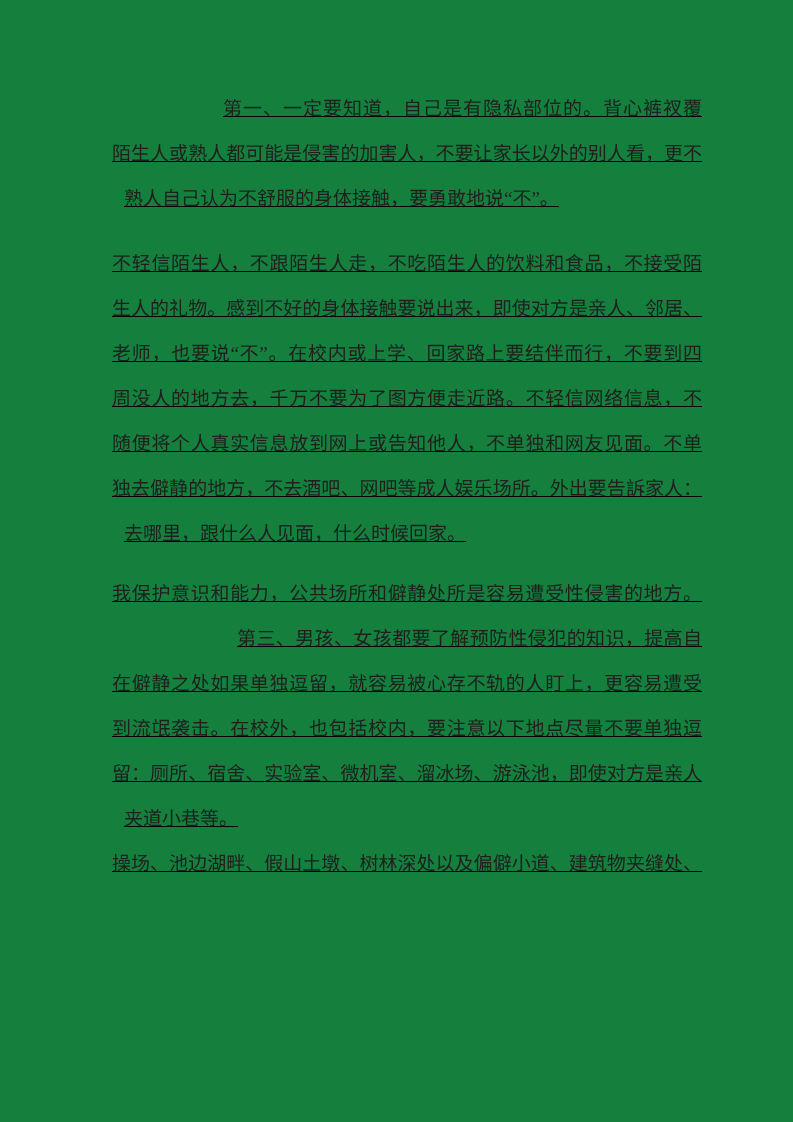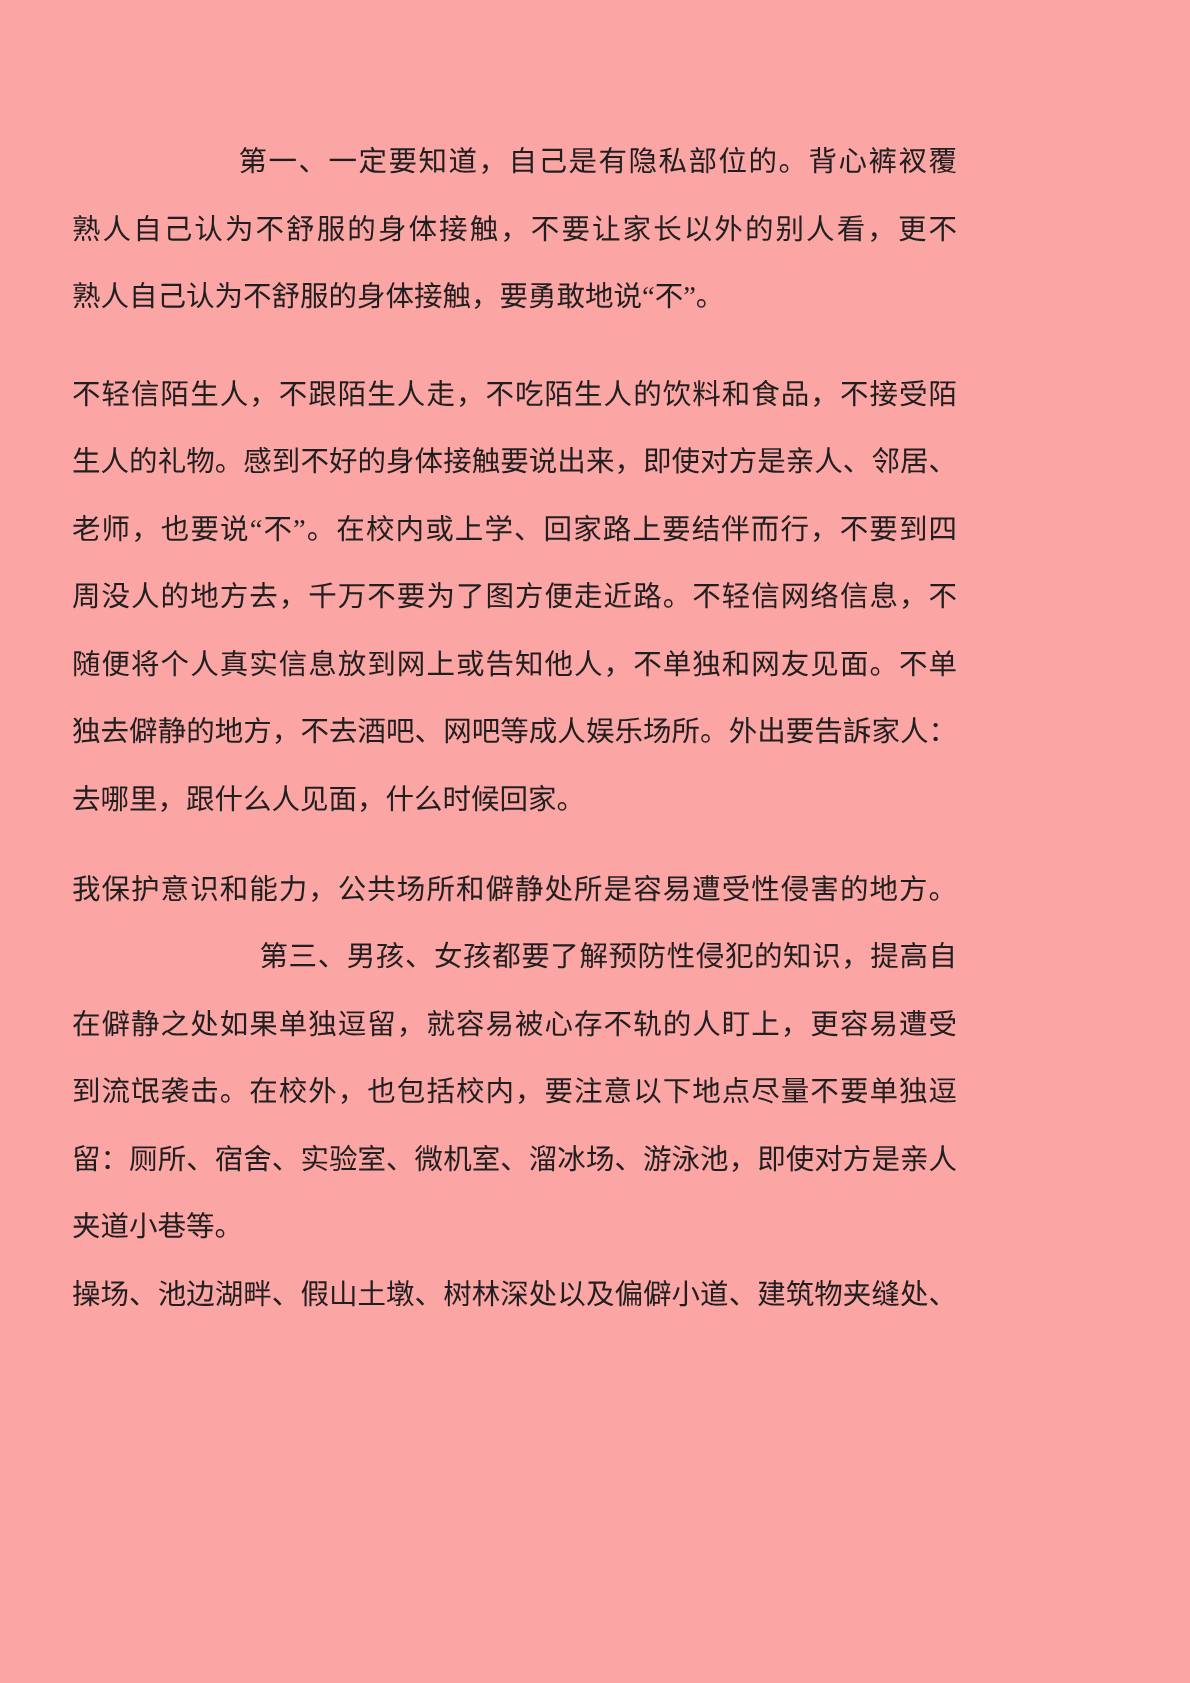--- a/index.html
+++ b/index.html
@@ -10,55 +10,57 @@
   body {
     width: 793px;
     height: 1122px;
     overflow: hidden;
     font-family: "Liberation Serif", "DejaVu Serif", serif;
   }
   .page {
     box-sizing: border-box;
     width: 793px;
     height: 1122px;
-    padding: 86px 91px 0 48px;
-    background: #fca5a5;
+    padding: 86px 91px 0 112px;
+    background: #15803d;
+    text-decoration: underline;
   }
   .para {
     width: 590px;
   }
   .para + .para.gap-20 { margin-top: 20px; }
   .para + .para.gap-15 { margin-top: 15px; }
   .line {
     font-size: 19px;
     line-height: 45px;
     height: 45px;
     color: #1f1f1f;
     text-align: justify;
     text-align-last: justify;
     text-justify: inter-ideograph;
     overflow: hidden;
     white-space: normal;
     letter-spacing: 0;
   }
   .line.last {
     text-align-last: left;
+    margin-left: 12px;
   }
   .para-1 .line.first,
   .para-2 .line.first { padding-left: 111px; }
   .para-3 .line.first { padding-left: 125px; }
 </style>
 </head>
 <body>
 
 <div class="page">
 
   <div class="para para-1">
     <div class="line first">第一、一定要知道，自己是有隐私部位的。背心裤衩覆</div>
-    <div class="line">熟人自己认为不舒服的身体接触，不要让家长以外的别人看，更不</div>
+    <div class="line">陌生人或熟人都可能是侵害的加害人，不要让家长以外的别人看，更不</div>
     <div class="line last">熟人自己认为不舒服的身体接触，要勇敢地说“不”。</div>
   </div>
 
   <div class="para para-2 gap-20">
     <div class="line">不轻信陌生人，不跟陌生人走，不吃陌生人的饮料和食品，不接受陌</div>
     <div class="line">生人的礼物。感到不好的身体接触要说出来，即使对方是亲人、邻居、</div>
     <div class="line">老师，也要说“不”。在校内或上学、回家路上要结伴而行，不要到四</div>
     <div class="line">周没人的地方去，千万不要为了图方便走近路。不轻信网络信息，不</div>
     <div class="line">随便将个人真实信息放到网上或告知他人，不单独和网友见面。不单</div>
     <div class="line">独去僻静的地方，不去酒吧、网吧等成人娱乐场所。外出要告訴家人：</div>

